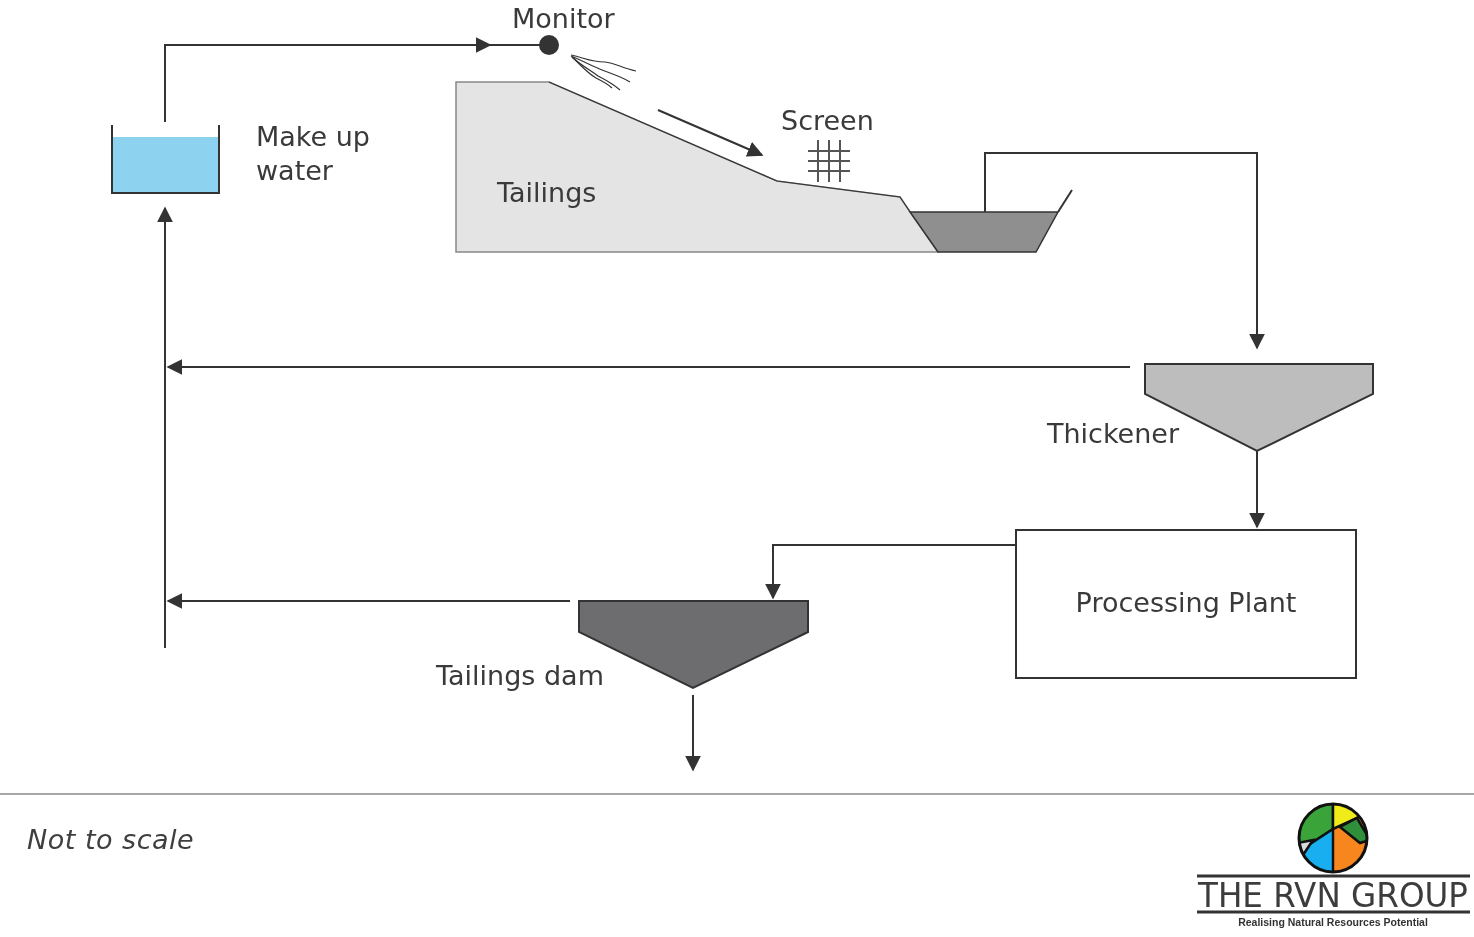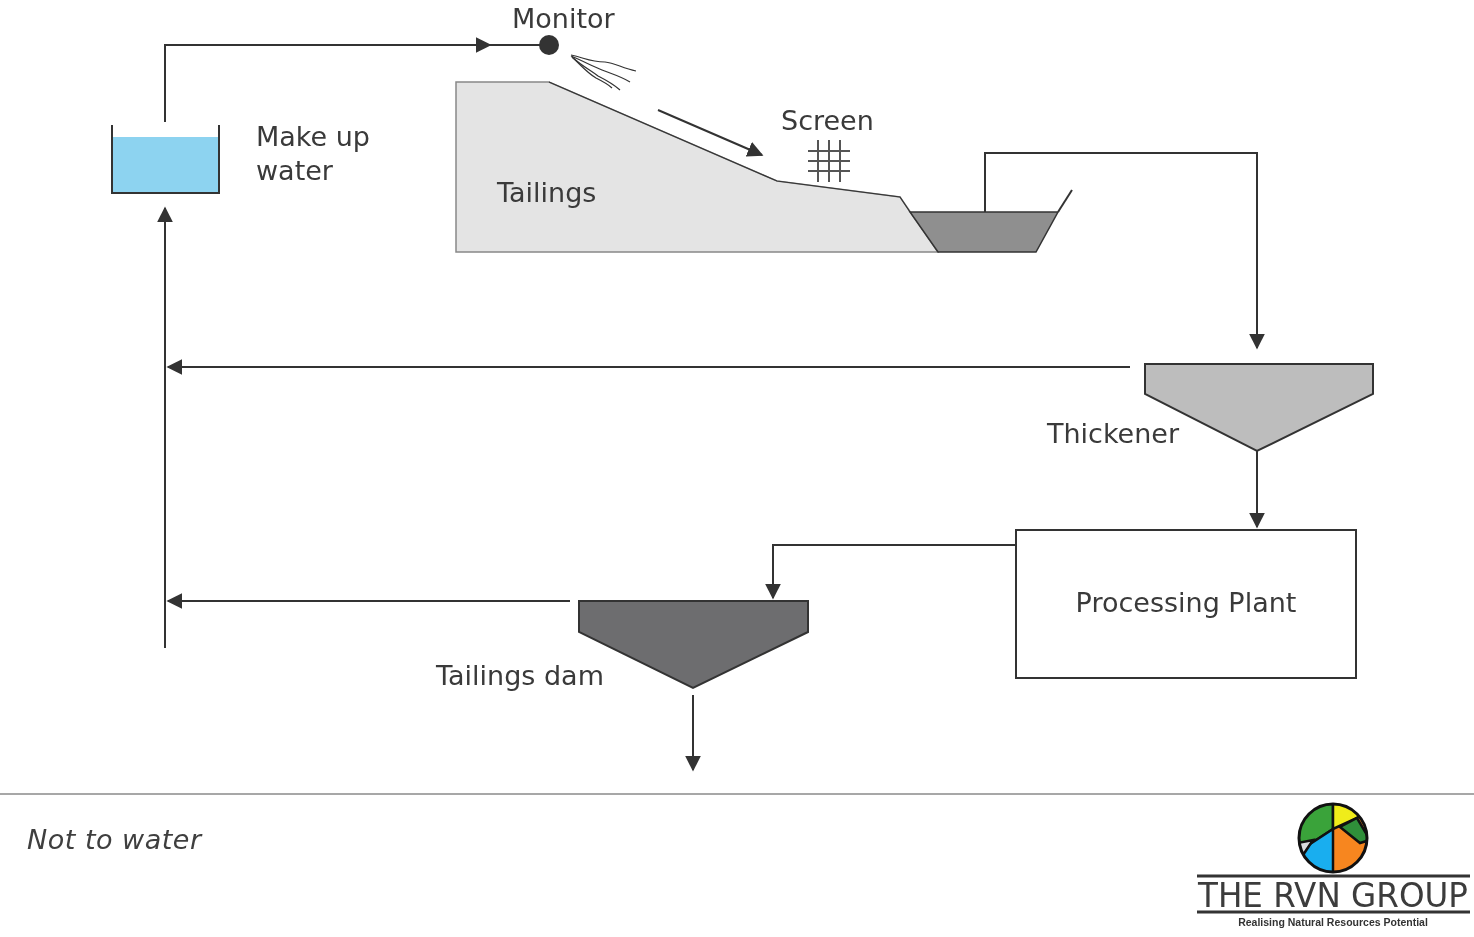--- a/index.html
+++ b/index.html
@@ -101,13 +101,13 @@
       </g>
       <circle cx="1333" cy="838" r="34" fill="none" stroke="#111" stroke-width="3"></circle>
     </g>
     <line x1="1197" y1="876" x2="1470" y2="876" stroke="#333" stroke-width="3"></line>
     <text class="logo-name" x="1333" y="907" font-size="33" text-anchor="middle" textLength="270" lengthAdjust="spacingAndGlyphs">THE RVN GROUP</text>
     <line x1="1197" y1="912" x2="1470" y2="912" stroke="#333" stroke-width="3"></line>
     <text class="logo-tag" x="1333" y="926" font-size="10.5" text-anchor="middle">Realising Natural Resources Potential</text>
   </g>
 </svg>
 
-<div class="note">Not to water</div>
+<div class="note">Not to scale</div>
 
 </body></html>

